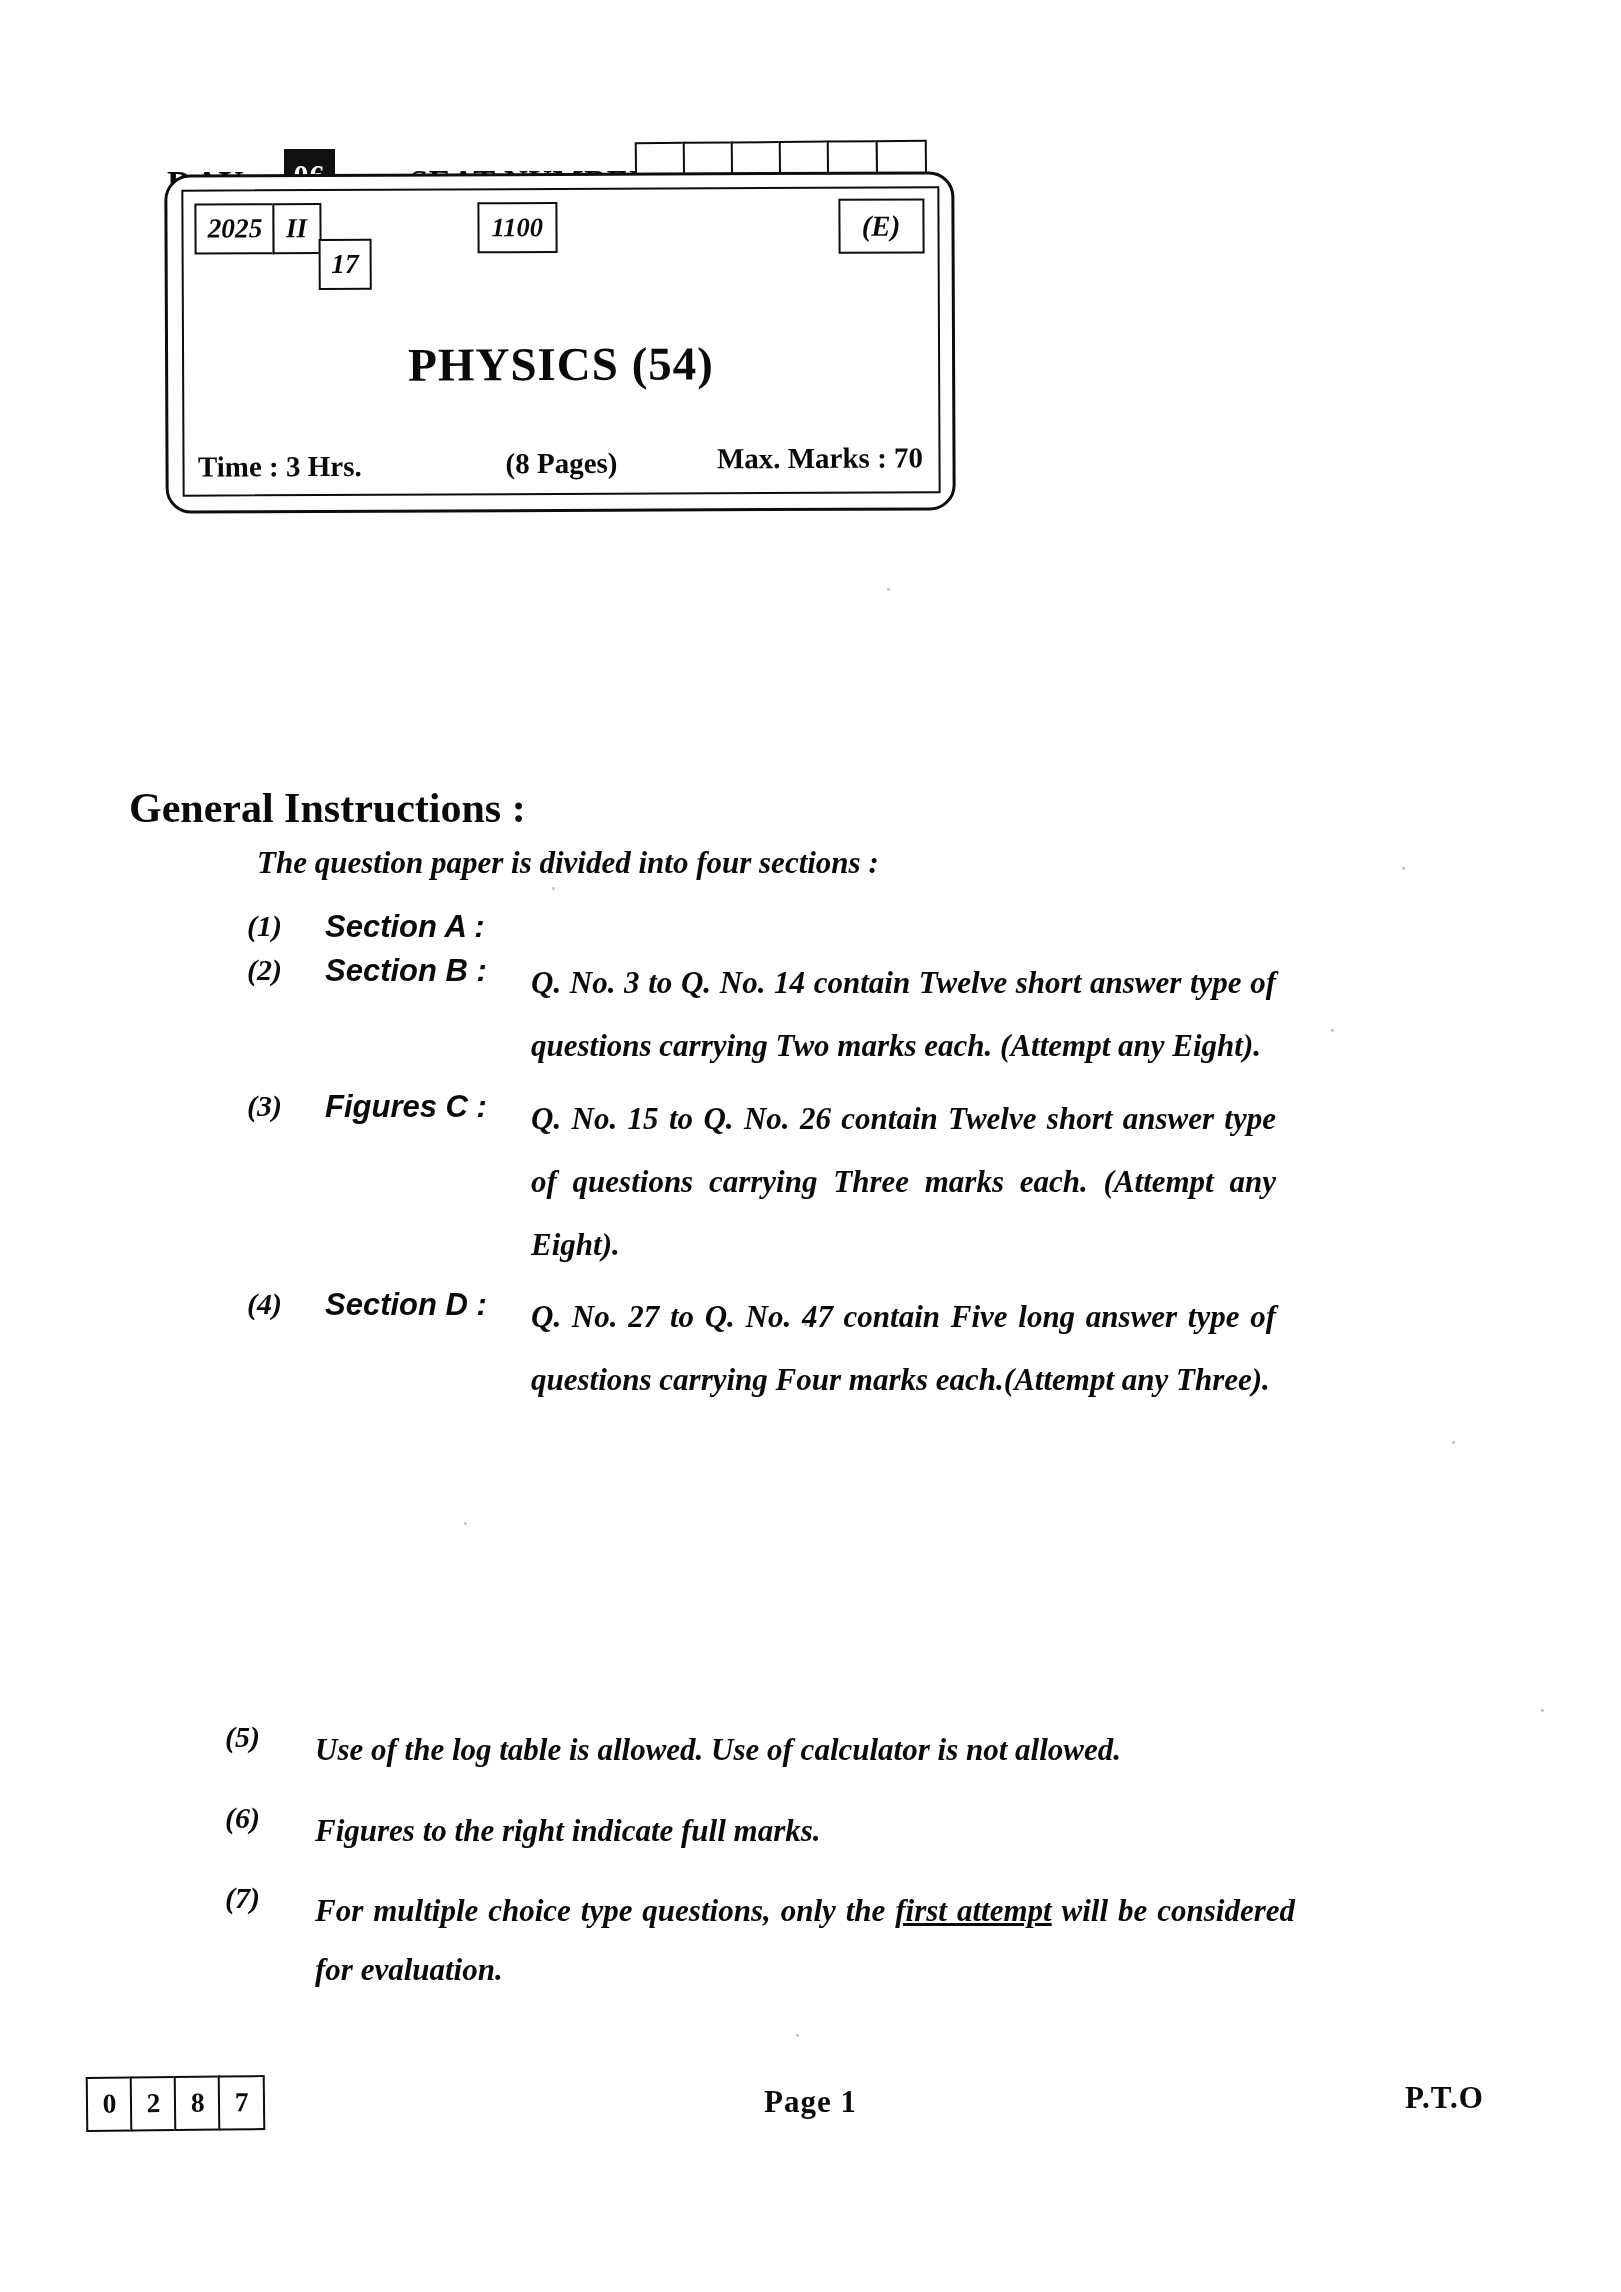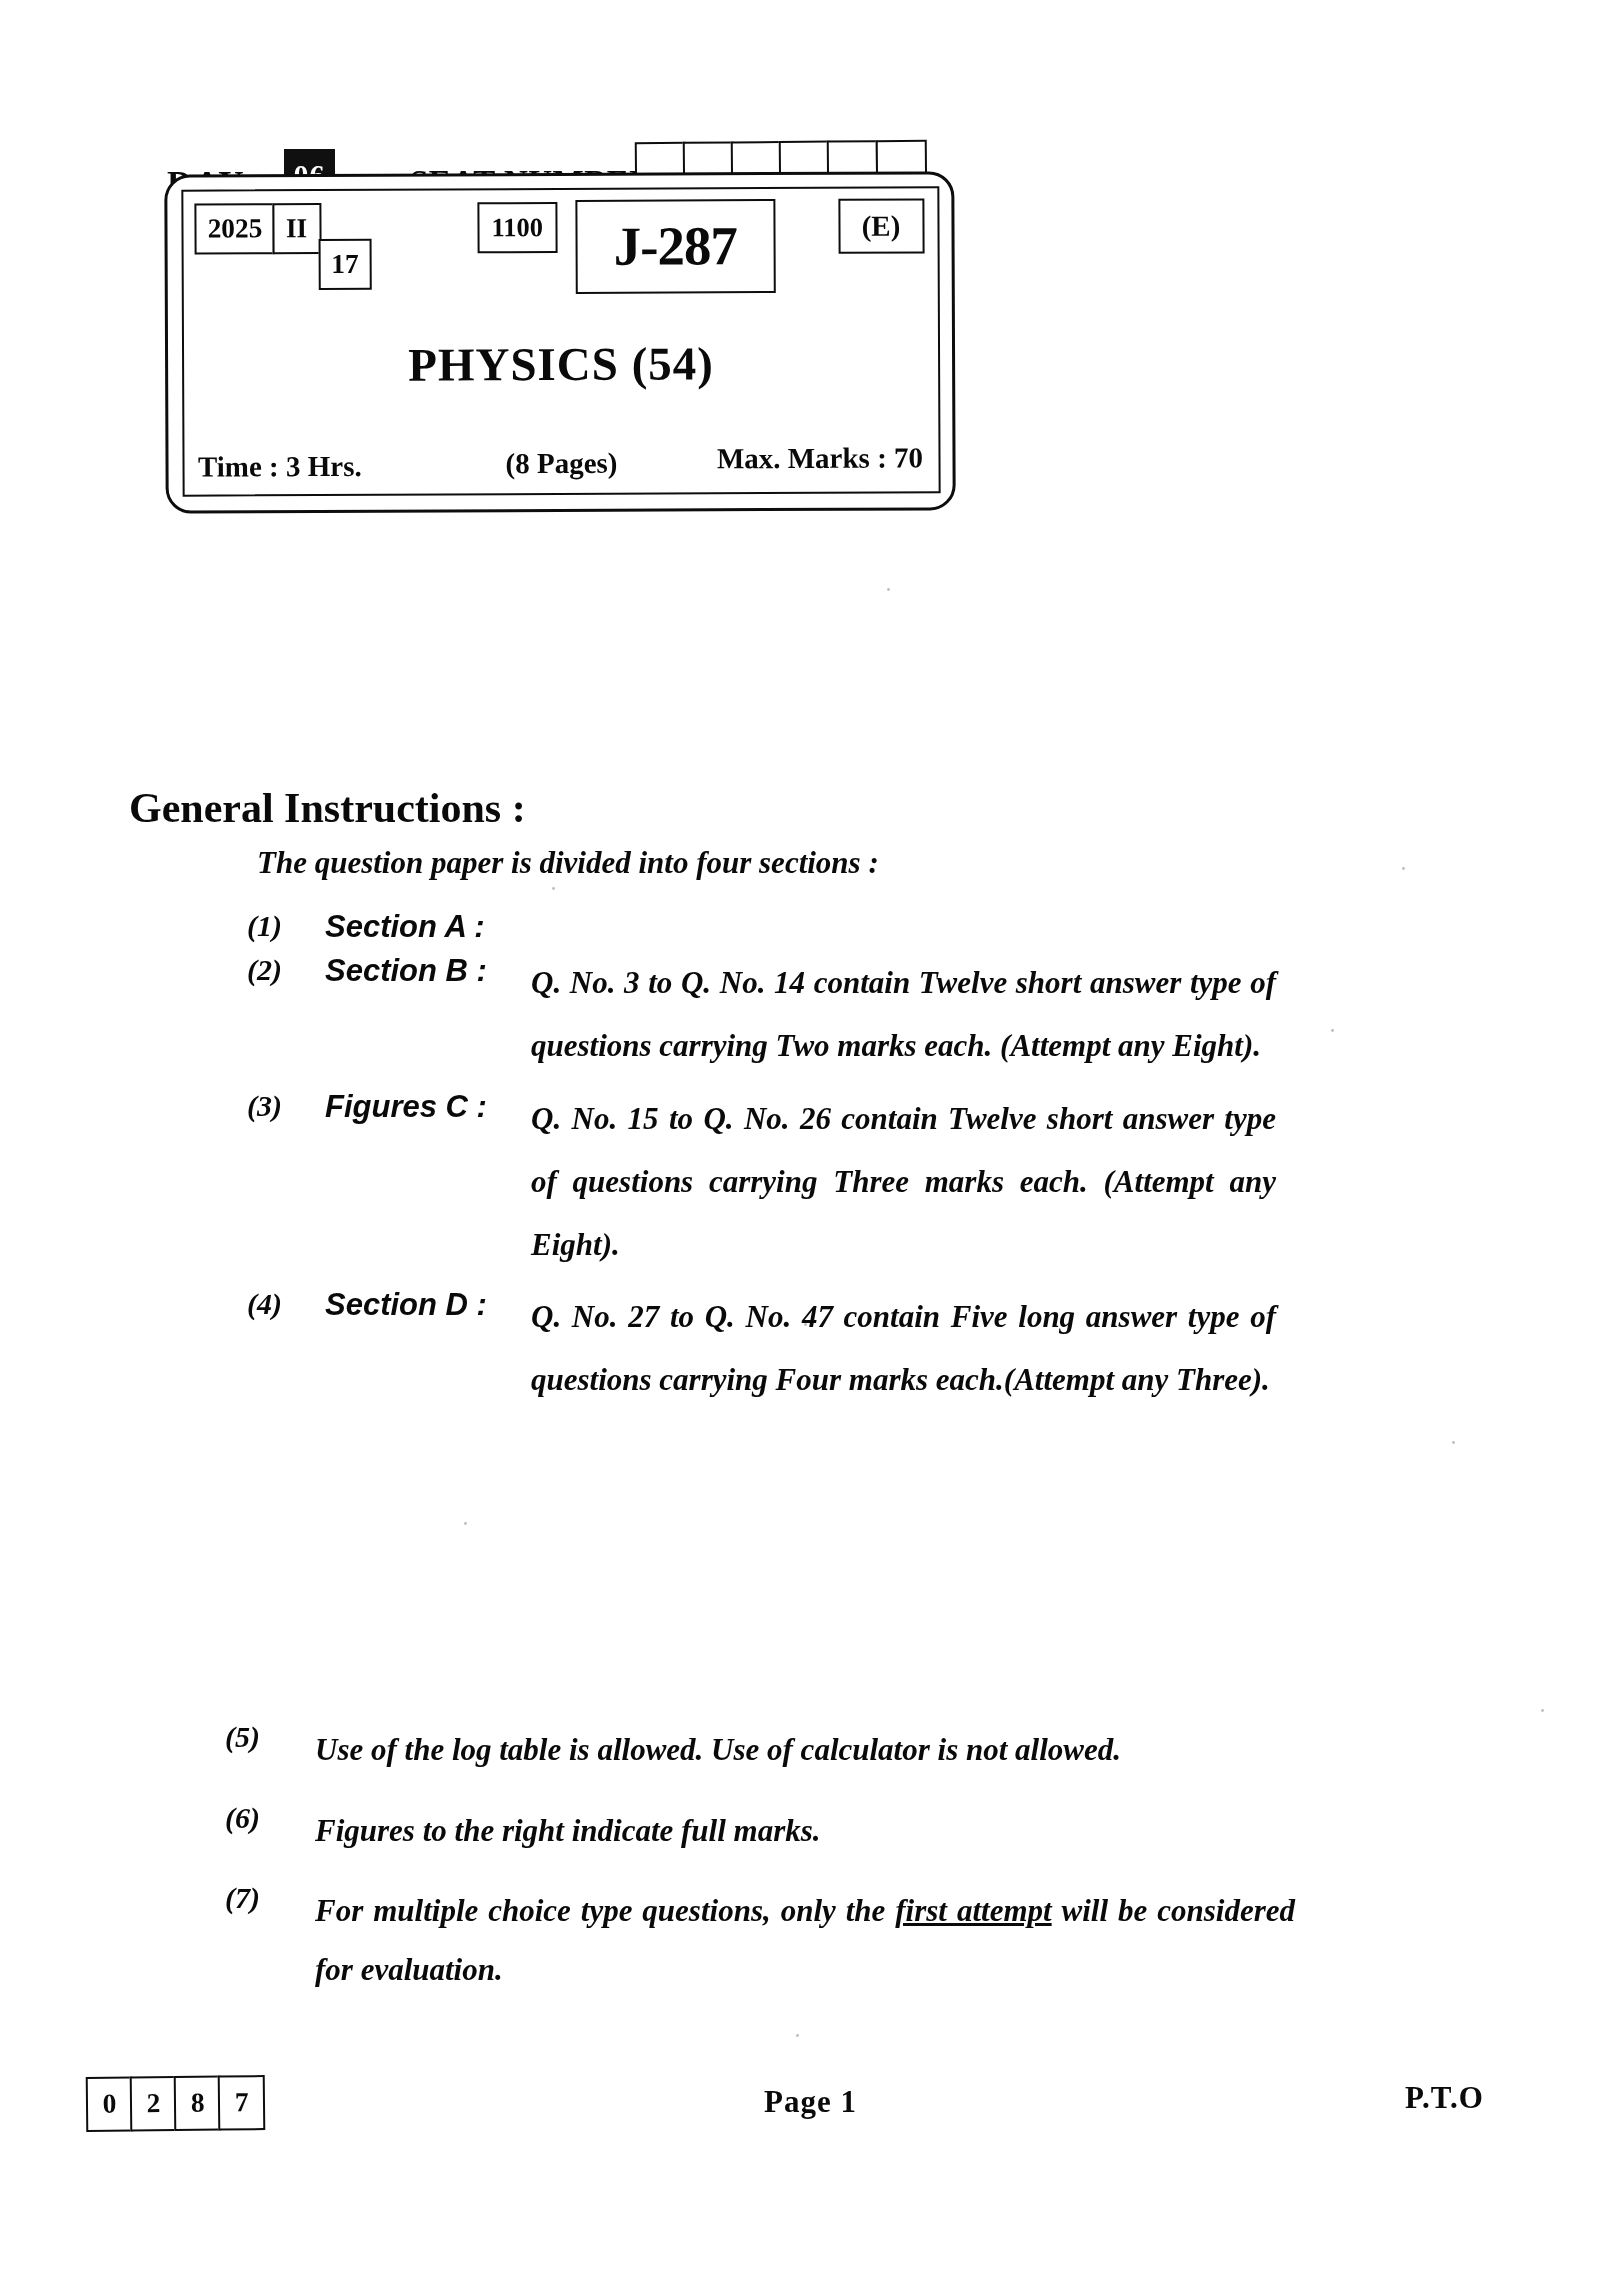--- a/index.html
+++ b/index.html
@@ -85,20 +85,21 @@
 
   .code-cell {
     border: 2.9px solid #0d0d0d;
     background: #fff;
     display: flex;
     align-items: center;
     justify-content: center;
     font-family: "Liberation Serif", serif;
     font-weight: bold;
     color: #0a0a0a;
+    font-style: italic;
   }
 
   #code-group {
     position: absolute;
     left: 11.8px; top: 11.8px;
     display: flex;
   }
   #code-group .code-cell { margin-right: -2.9px; height: 47px; }
   #cell-year  { width: 76px; font-size: 27.4px; }
   #cell-part  { width: 45px; font-size: 27.4px; }
@@ -333,21 +334,20 @@
   <div id="header-panel-inner">
 
     <div id="code-group">
       <div class="code-cell" id="cell-year">2025</div>
       <div class="code-cell" id="cell-part">II</div>
       <div class="code-cell" id="cell-day">17</div>
     </div>
 
     <div class="code-cell" id="cell-time-code">1100</div>
 
-    <div id="paper-code-box">J-287</div>
 
     <div class="code-cell" id="medium-box">(E)</div>
 
     <div id="subject-title">PHYSICS (54)</div>
 
     <div id="exam-time">Time : 3 Hrs.</div>
     <div id="page-count">(8 Pages)</div>
     <div id="max-marks">Max. Marks : 70</div>
 
   </div>

